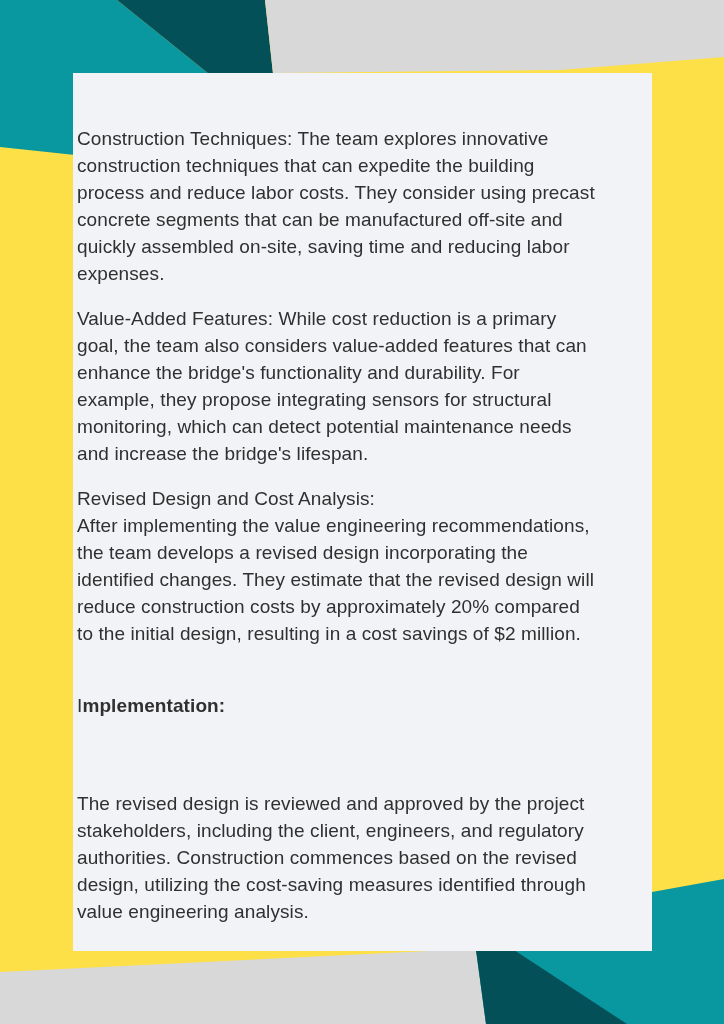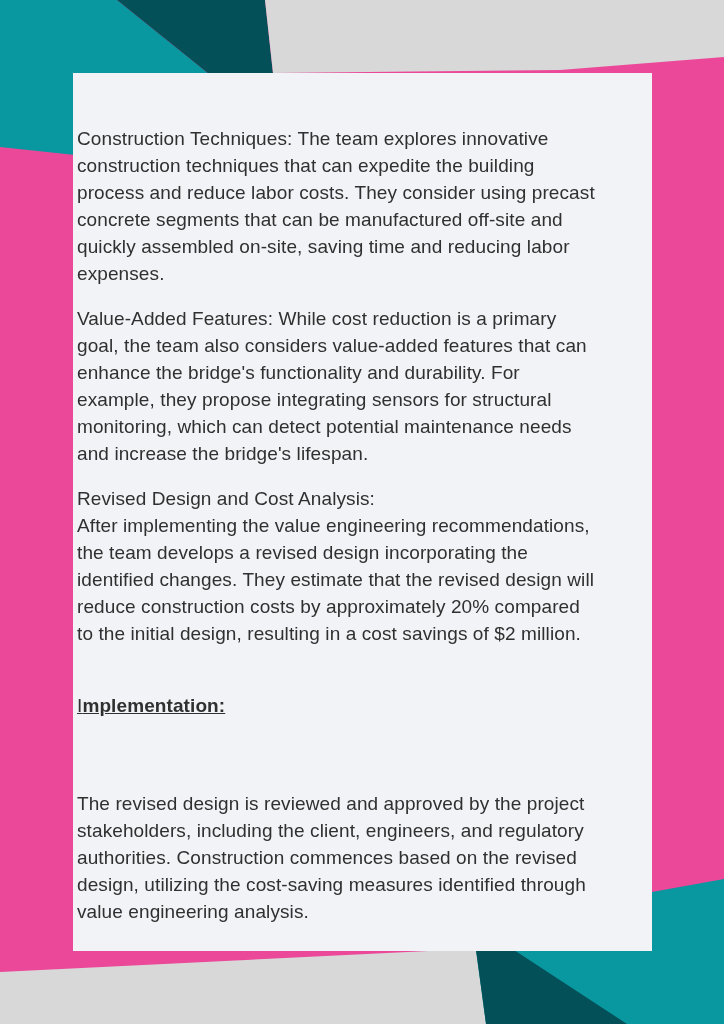--- a/index.html
+++ b/index.html
@@ -1,20 +1,20 @@
 <!DOCTYPE html>
 <html><head>
 <meta charset="utf-8">
 <style>
   html, body { margin: 0; padding: 0; background: #ffffff; }
   .stage {
     position: relative;
     width: 724px;
     height: 1024px;
-    background: #ec4899;
+    background: #fde047;
     overflow: hidden;
     font-family: "Liberation Sans", sans-serif;
   }
   svg.bg-shapes {
     position: absolute;
     left: 0; top: 0;
     width: 724px; height: 1024px;
     display: block;
   }
   .card {
@@ -28,21 +28,21 @@
     background: #f2f3f7;
     color: #303030;
     font-size: 19px;
     line-height: 27px;
     letter-spacing: 0.1px;
   }
   .card p {
     margin: 0 0 18px 0;
     white-space: pre-line;
   }
-  .imp-head { display: block; text-decoration: underline; }
+  .imp-head { display: block; }
   .imp-head .bold-part { font-weight: bold; }
   .imp-body { display: block; white-space: pre-line; margin-top: 44px; }
 </style>
 </head>
 <body>
 
 <div class="stage">
 
   <svg class="bg-shapes" viewBox="0 0 724 1024">
 

